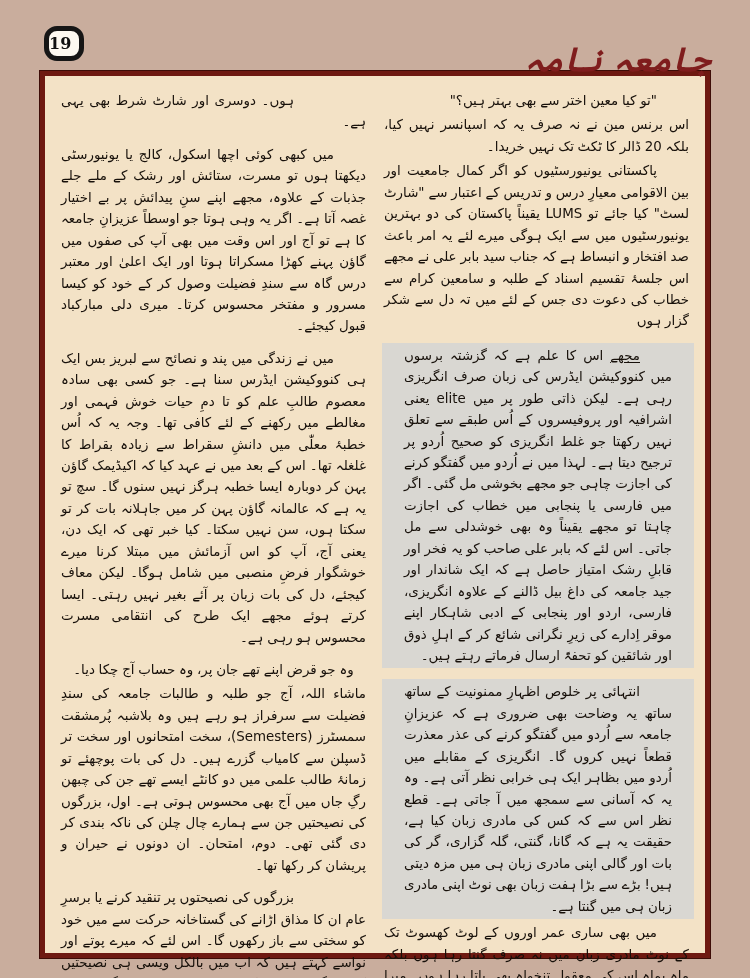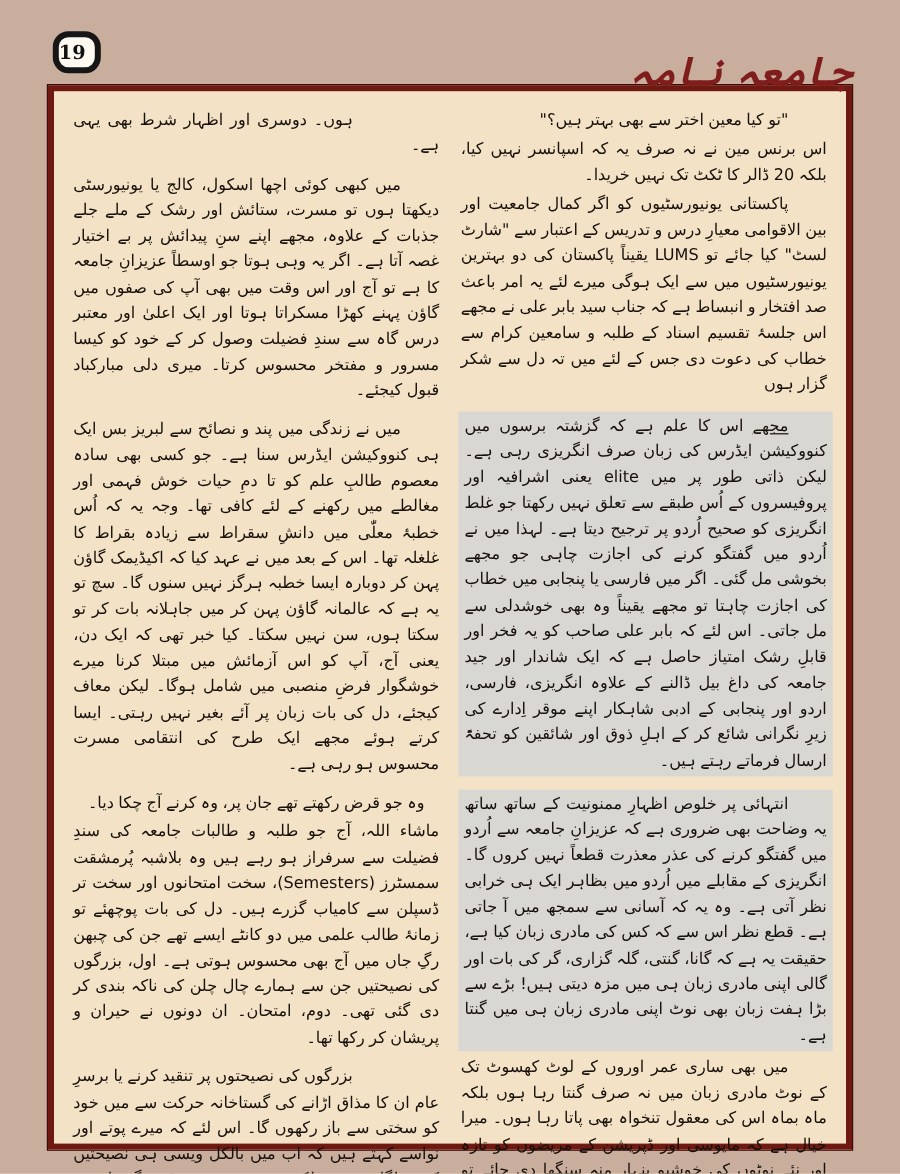--- a/index.html
+++ b/index.html
@@ -56,21 +56,21 @@
     font-size:13.4px;line-height:1.6;
     text-align:justify;
     direction:rtl;
     word-spacing:-0.5px;
   }
   .col p.indent{text-indent:32px;}
   .col p.indent-big{text-indent:72px;}
   .col p.gap{margin-top:11px;}
   .col p.highlight{
     background:var(--highlight);
-    padding:2px 5px;margin-right:-5px;margin-left:-2px;
+    padding:2px 22px;margin-right:-5px;margin-left:-2px;
   }
   .col p.verse{text-align:center;text-indent:0;}
   .col p u{text-decoration:underline;text-underline-offset:2px;}
 </style>
 </head>
 <body>
 
 <div class="page-badge">
   <span>19</span>
 </div>
@@ -81,21 +81,21 @@
   <div class="content">
     <div class="col">
         <p class="indent">"تو کیا معین اختر سے بھی بہتر ہیں؟"</p>
         <p>اس برنس مین نے نہ صرف یہ کہ اسپانسر نہیں کیا، بلکہ 20 ڈالر کا ٹکٹ تک نہیں خریدا۔</p>
         <p class="indent">پاکستانی یونیورسٹیوں کو اگر کمال جامعیت اور بین الاقوامی معیارِ درس و تدریس کے اعتبار سے "شارٹ لسٹ" کیا جائے تو LUMS یقیناً پاکستان کی دو بہترین یونیورسٹیوں میں سے ایک ہوگی میرے لئے یہ امر باعث صد افتخار و انبساط ہے کہ جناب سید بابر علی نے مجھے اس جلسۂ تقسیم اسناد کے طلبہ و سامعین کرام سے خطاب کی دعوت دی جس کے لئے میں تہ دل سے شکر گزار ہوں</p>
         <p class="highlight indent gap"><u>مجھے</u> اس کا علم ہے کہ گزشتہ برسوں میں کنووکیشن ایڈرس کی زبان صرف انگریزی رہی ہے۔ لیکن ذاتی طور پر میں elite یعنی اشرافیہ اور پروفیسروں کے اُس طبقے سے تعلق نہیں رکھتا جو غلط انگریزی کو صحیح اُردو پر ترجیح دیتا ہے۔ لہذا میں نے اُردو میں گفتگو کرنے کی اجازت چاہی جو مجھے بخوشی مل گئی۔ اگر میں فارسی یا پنجابی میں خطاب کی اجازت چاہتا تو مجھے یقیناً وہ بھی خوشدلی سے مل جاتی۔ اس لئے کہ بابر علی صاحب کو یہ فخر اور قابلِ رشک امتیاز حاصل ہے کہ ایک شاندار اور جید جامعہ کی داغ بیل ڈالنے کے علاوہ انگریزی، فارسی، اردو اور پنجابی کے ادبی شاہکار اپنے موقر اِدارے کی زیرِ نگرانی شائع کر کے اہلِ ذوق اور شائقین کو تحفۃً ارسال فرماتے رہتے ہیں۔</p>
         <p class="highlight indent gap">انتہائی پر خلوص اظہارِ ممنونیت کے ساتھ ساتھ یہ وضاحت بھی ضروری ہے کہ عزیزانِ جامعہ سے اُردو میں گفتگو کرنے کی عذر معذرت قطعاً نہیں کروں گا۔ انگریزی کے مقابلے میں اُردو میں بظاہر ایک ہی خرابی نظر آتی ہے۔ وہ یہ کہ آسانی سے سمجھ میں آ جاتی ہے۔ قطع نظر اس سے کہ کس کی مادری زبان کیا ہے، حقیقت یہ ہے کہ گانا، گنتی، گلہ گزاری، گر کی بات اور گالی اپنی مادری زبان ہی میں مزہ دیتی ہیں! بڑے سے بڑا ہفت زبان بھی نوٹ اپنی مادری زبان ہی میں گنتا ہے۔</p>
         <p class="indent">میں بھی ساری عمر اوروں کے لوٹ کھسوٹ تک کے نوٹ مادری زبان میں نہ صرف گنتا رہا ہوں بلکہ ماہ بماہ اس کی معقول تنخواہ بھی پاتا رہا ہوں۔ میرا خیال ہے کہ مایوسی اور ڈپریشن کے مریضوں کو تازہ اور نئے نوٹوں کی خوشبو بنہار منہ سنگھا دی جائے تو طبیعت سنبھل جائے گی۔ یہ خوشبو قلب کو تقویت، آنکھوں کو طراوت اور روح کو طمانیت بخشتی ہے۔ لیکن اس کی تین شرطیں ہیں۔ پہلی شرط یہ نوٹ اپنے ہی</p>
       </div>
     <div class="col">
-        <p class="indent-big">ہوں۔ دوسری اور اظہار شرط بھی یہی ہے۔</p>
+        <p class="indent-big">ہوں۔ دوسری اور شارٹ شرط بھی یہی ہے۔</p>
         <p class="indent gap">میں کبھی کوئی اچھا اسکول، کالج یا یونیورسٹی دیکھتا ہوں تو مسرت، ستائش اور رشک کے ملے جلے جذبات کے علاوہ، مجھے اپنے سنِ پیدائش پر بے اختیار غصہ آتا ہے۔ اگر یہ وہی ہوتا جو اوسطاً عزیزانِ جامعہ کا ہے تو آج اور اس وقت میں بھی آپ کی صفوں میں گاؤن پہنے کھڑا مسکراتا ہوتا اور ایک اعلیٰ اور معتبر درس گاہ سے سندِ فضیلت وصول کر کے خود کو کیسا مسرور و مفتخر محسوس کرتا۔ میری دلی مبارکباد قبول کیجئے۔</p>
         <p class="indent gap">میں نے زندگی میں پند و نصائح سے لبریز بس ایک ہی کنووکیشن ایڈرس سنا ہے۔ جو کسی بھی سادہ معصوم طالبِ علم کو تا دمِ حیات خوش فہمی اور مغالطے میں رکھنے کے لئے کافی تھا۔ وجہ یہ کہ اُس خطبۂ معلّٰی میں دانشِ سقراط سے زیادہ بقراط کا غلغلہ تھا۔ اس کے بعد میں نے عہد کیا کہ اکیڈیمک گاؤن پہن کر دوبارہ ایسا خطبہ ہرگز نہیں سنوں گا۔ سچ تو یہ ہے کہ عالمانہ گاؤن پہن کر میں جاہلانہ بات کر تو سکتا ہوں، سن نہیں سکتا۔ کیا خبر تھی کہ ایک دن، یعنی آج، آپ کو اس آزمائش میں مبتلا کرنا میرے خوشگوار فرضِ منصبی میں شامل ہوگا۔ لیکن معاف کیجئے، دل کی بات زبان پر آئے بغیر نہیں رہتی۔ ایسا کرتے ہوئے مجھے ایک طرح کی انتقامی مسرت محسوس ہو رہی ہے۔</p>
-        <p class="verse gap">وہ جو قرض رکھتے تھے جان پر، وہ کرنے آج چکا دیا۔</p>
+        <p class="verse gap">وہ جو قرض اپنے تھے جان پر، وہ حساب آج چکا دیا۔</p>
         <p>ماشاء اللہ، آج جو طلبہ و طالبات جامعہ کی سندِ فضیلت سے سرفراز ہو رہے ہیں وہ بلاشبہ پُرمشقت سمسٹرز (Semesters)، سخت امتحانوں اور سخت تر ڈسپلن سے کامیاب گزرے ہیں۔ دل کی بات پوچھئے تو زمانۂ طالب علمی میں دو کانٹے ایسے تھے جن کی چبھن رگِ جاں میں آج بھی محسوس ہوتی ہے۔ اول، بزرگوں کی نصیحتیں جن سے ہمارے چال چلن کی ناکہ بندی کر دی گئی تھی۔ دوم، امتحان۔ ان دونوں نے حیران و پریشان کر رکھا تھا۔</p>
         <p class="indent-big gap">بزرگوں کی نصیحتوں پر تنقید کرنے یا برسرِ عام ان کا مذاق اڑانے کی گستاخانہ حرکت سے میں خود کو سختی سے باز رکھوں گا۔ اس لئے کہ میرے پوتے اور نواسے کہتے ہیں کہ اب میں بالکل ویسی ہی نصیحتیں کرنے لگا ہوں۔ بلکہ جیسے جیسے وقت گزرتا ہے، نصیحت میں</p>
       </div>
   </div>
 </div>
 
 </body></html>

